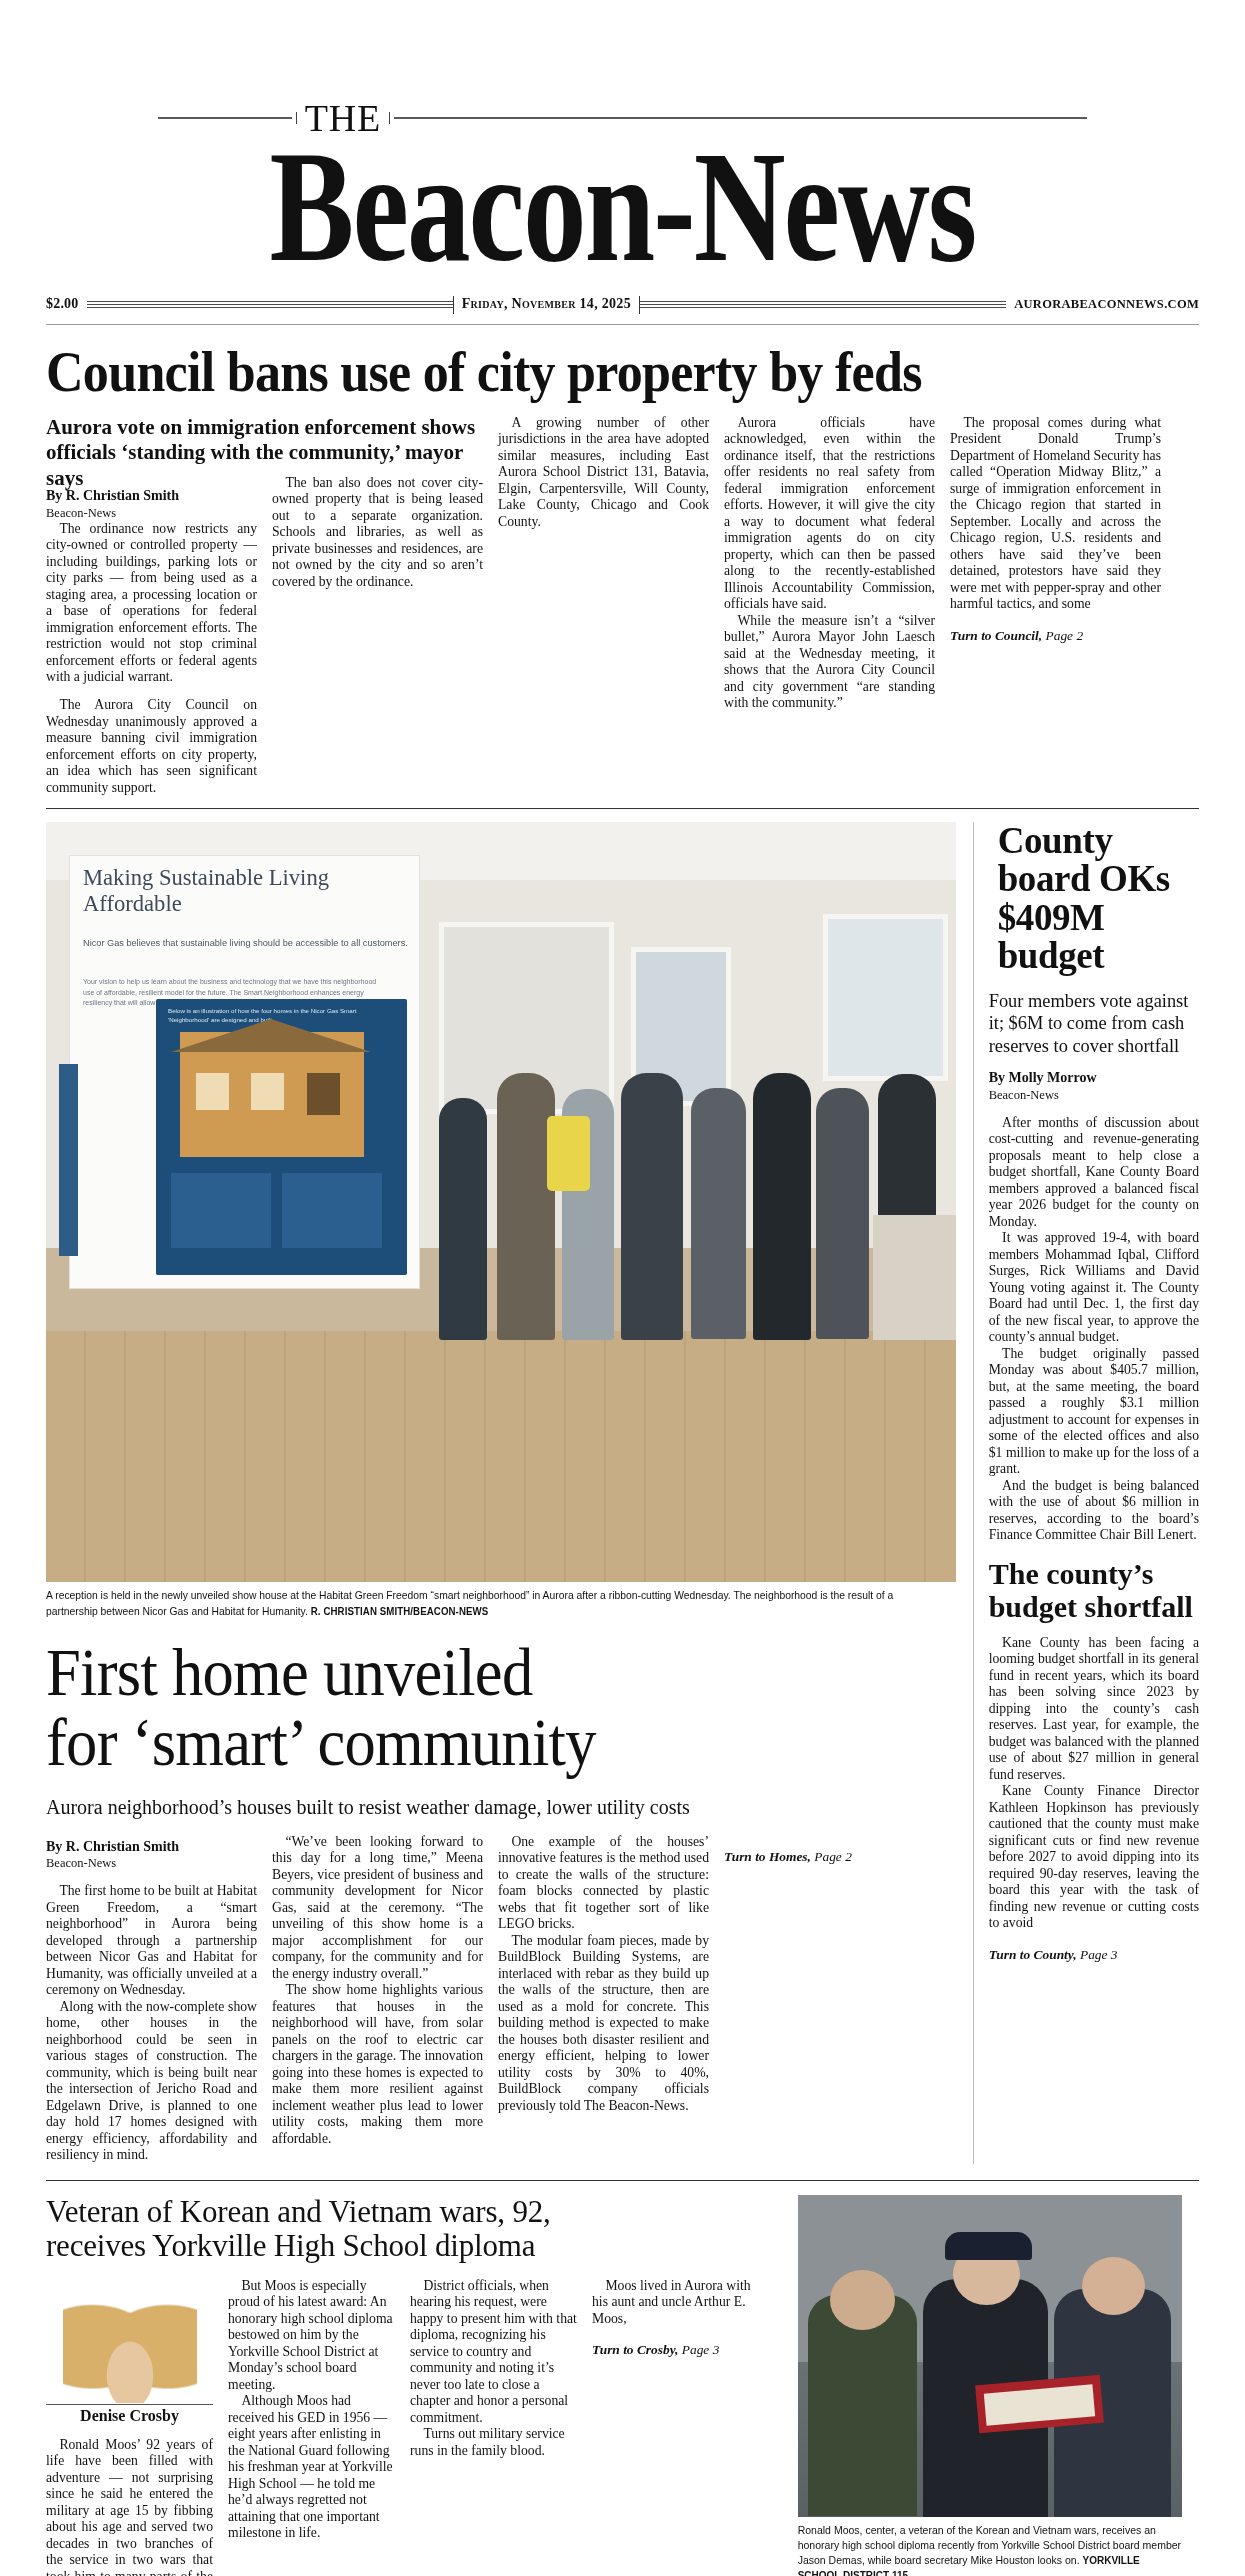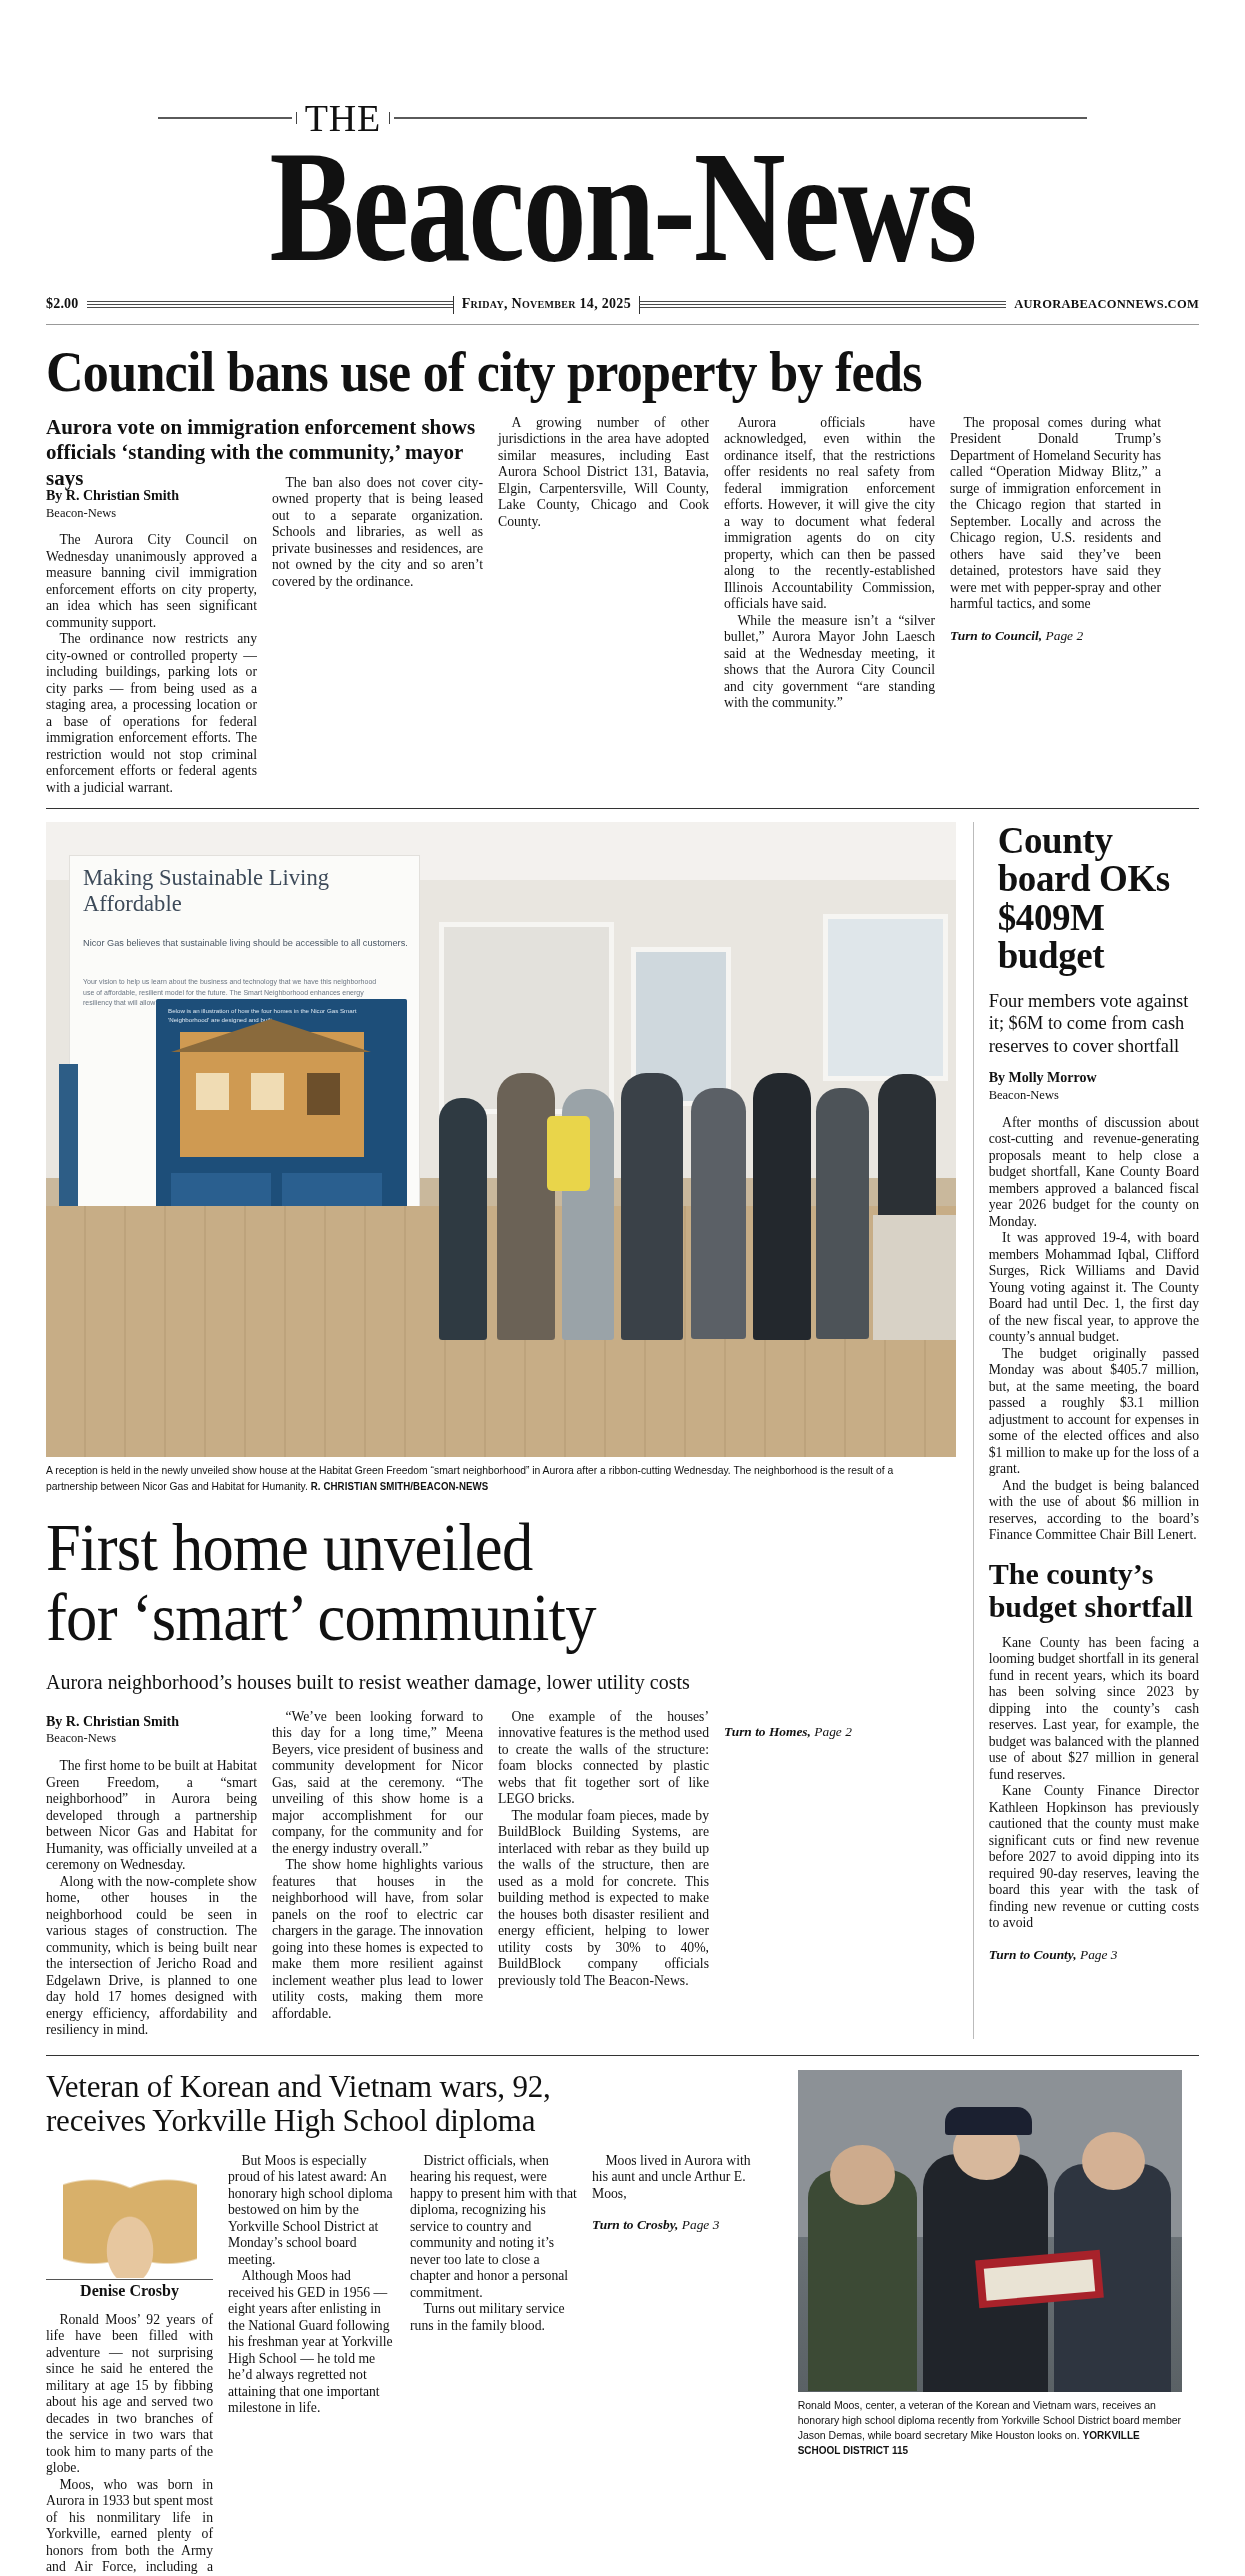--- a/index.html
+++ b/index.html
@@ -98,21 +98,21 @@
   }
   .jump b { font-weight: 700; font-style: italic; }
   .jump span { font-style: italic; font-weight: 400; }
 
   
   .mid { display: flex; gap: 16.7px; margin-top: 13.4px; }
   .mid-left { width: 910px; }
   .mid-right { width: 242px; border-left: 0.8px solid #bbb; padding-left: 15px; }
 
   .photo {
-    width: 910px; height: 635px; position: relative; overflow: hidden;
+    width: 910px; height: 760px; position: relative; overflow: hidden;
     background: linear-gradient(#cfd3d6, #b9bcc0);
   }
   .cap {
     font-family: "Liberation Sans", sans-serif;
     font-size: 11px; line-height: 1.45; margin-top: 5.8px;
     transform: scaleX(0.94); transform-origin: left center;
   }
   .cap .credit { font-weight: 700; font-size: 10.3px; letter-spacing: 0.1px;}
 
   .h2-big {
@@ -200,22 +200,22 @@
     <h1>Council bans use of city property by feds</h1>
 
     <div class="lead-body">
       <div class="lead-col">
         <div class="deck-wrap" style="width:438px;position:absolute;">
           <div class="deck">Aurora vote on immigration enforcement shows officials ‘standing with the community,’ mayor says</div>
         </div>
         <div style="height:60px"></div>
         <div class="byline">By R. Christian Smith</div>
         <div class="byorg">Beacon-News</div>
+        <p class="art">The ordinance now restricts any city-owned or controlled property — including buildings, parking lots or city parks — from being used as a staging area, a processing location or a base of operations for federal immigration enforcement efforts. The restriction would not stop criminal enforcement efforts or federal agents with a judicial warrant.</p>
         <p class="art first">The Aurora City Council on Wednesday unanimously approved a measure banning civil immigration enforcement efforts on city property, an idea which has seen significant community support.</p>
-        <p class="art">The ordinance now restricts any city-owned or controlled property — including buildings, parking lots or city parks — from being used as a staging area, a processing location or a base of operations for federal immigration enforcement efforts. The restriction would not stop criminal enforcement efforts or federal agents with a judicial warrant.</p>
       </div>
 
       <div class="lead-col">
         <div style="height:60px"></div>
         <p class="art">The ban also does not cover city-owned property that is being leased out to a separate organization. Schools and libraries, as well as private businesses and residences, are not owned by the city and so aren’t covered by the ordinance.</p>
       </div>
 
       <div class="lead-col">
         <p class="art">A growing number of other jurisdictions in the area have adopted similar measures, including East Aurora School District 131, Batavia, Elgin, Carpentersville, Will County, Lake County, Chicago and Cook County.</p>
       </div>

